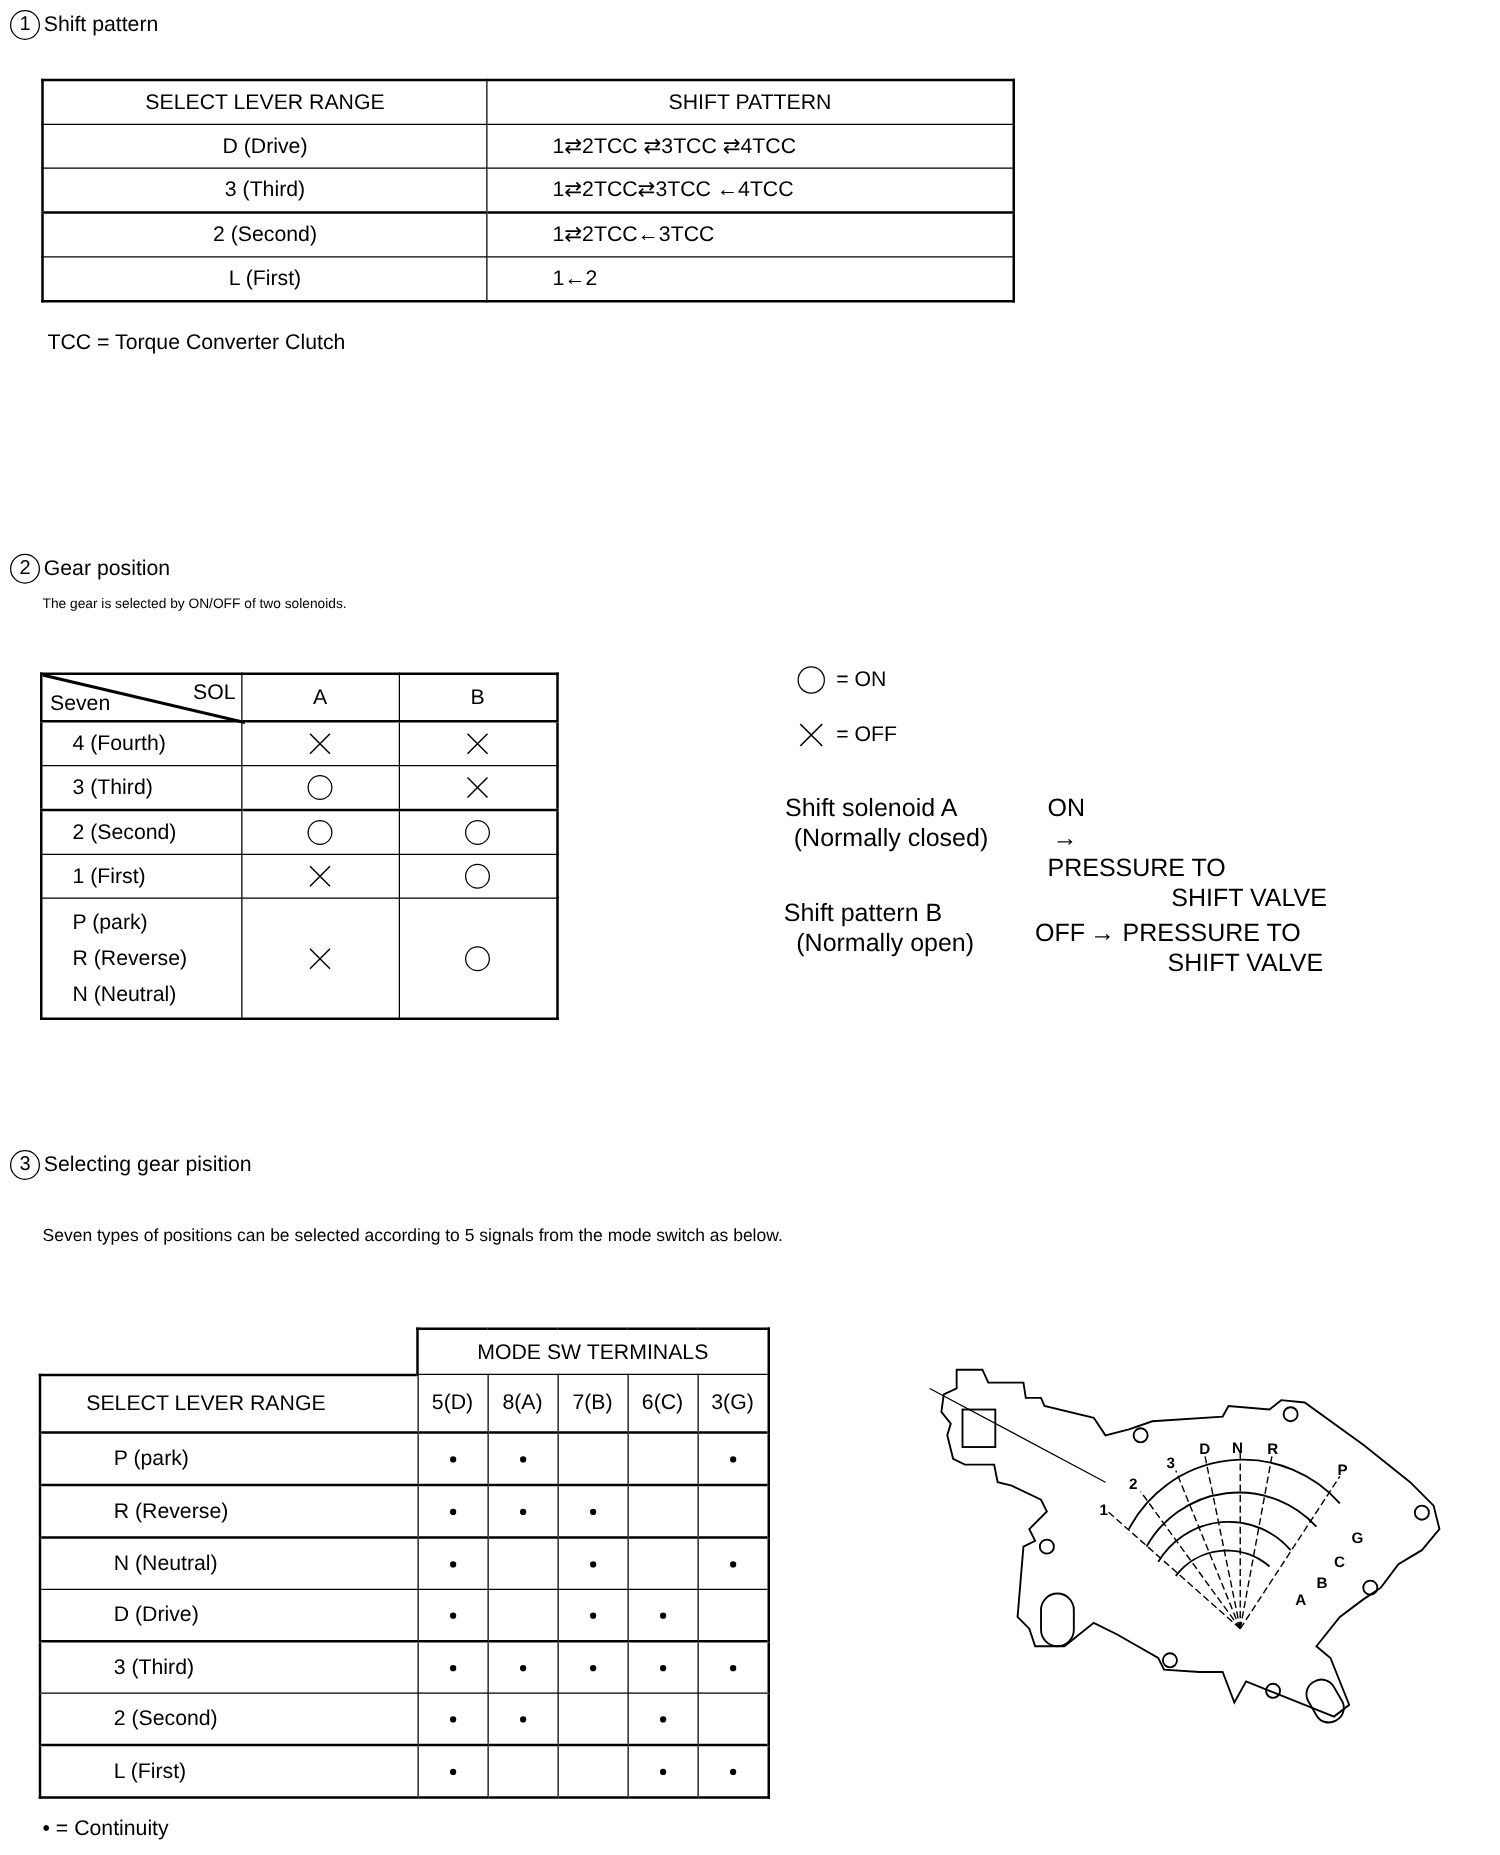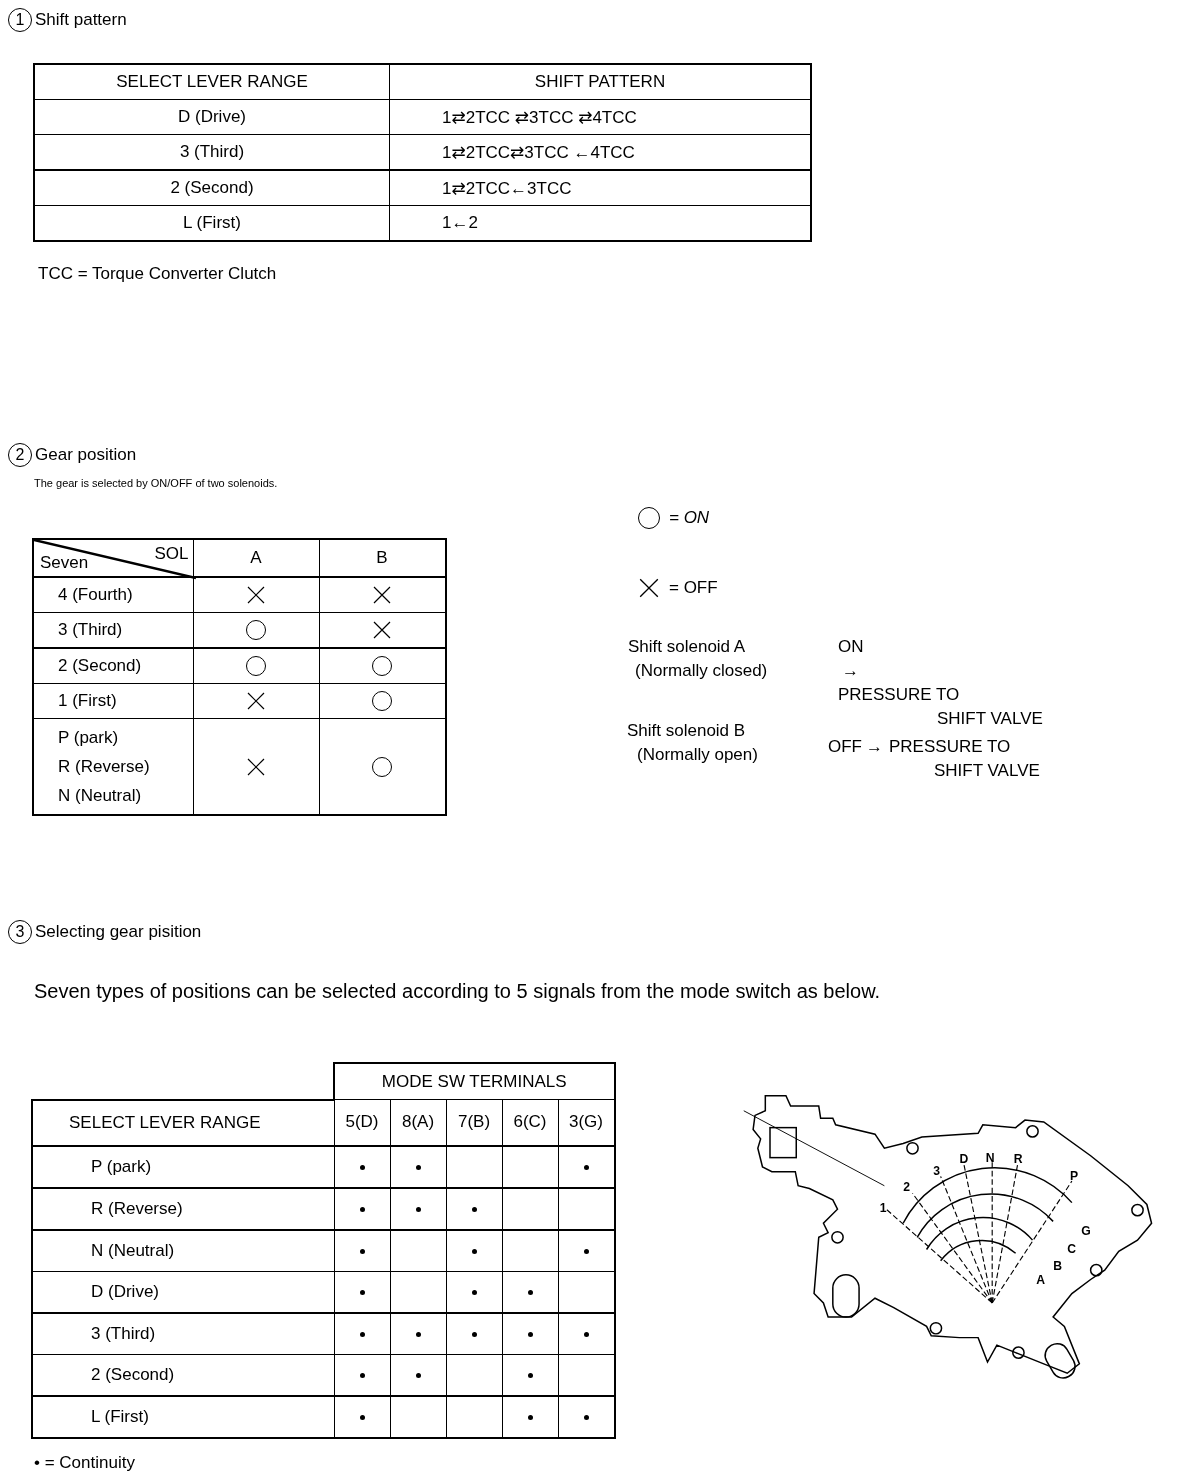--- a/index.html
+++ b/index.html
@@ -39,21 +39,21 @@
   .sym-x { display: inline-block; width: 20px; height: 20px; vertical-align: middle; }
 
   .t3 { border-collapse: collapse; }
   .t3 td { height: 40px; font-size: 17px; text-align: center; border: 1px solid #000; }
   .t3 td.range { width: 302px; text-align: left; padding-left: 58px; box-sizing: border-box; }
   .t3 td.term { width: 55px; margin-left: 32px; }
   .t3 tr.thick-top td { border-top: 2px solid #000; }
   .dot { display: inline-block; width: 5px; height: 5px; background: #000; border-radius: 50%; vertical-align: middle; }
 
   .legend-row { display: flex; align-items: center; font-size: 17px; }
-  .sol-desc { font-size: 17px; line-height: 24px; }
+  .sol-desc { font-size: 20px; line-height: 24px; }
 </style>
 </head>
 <body>
 
 <div class="abs sec-head" style="left:8px; top:8px;">
   <span class="num-circle">1</span>
   <span>Shift pattern</span>
 </div>
 
 <table class="abs t1" style="left:33px; top:63px;">
@@ -139,21 +139,21 @@
       </div>
     </td>
     <td class="sol"><svg class="sym-x" viewBox="0 0 20 20">
             <path d="M2 2L18 18M18 2L2 18" stroke="#000" stroke-width="1.2"></path>
           </svg></td>
     <td class="sol"><span class="sym-o"></span></td>
   </tr>
 </tbody>
   </table>
 
-<div class="abs legend-row" style="left:638px; top:507px;font-style:italic;">
+<div class="abs legend-row" style="left:638px; top:533px;">
   <span class="sym-o" style="width:22px;height:22px;margin-right:9px;"></span>
   <span>= ON</span>
 </div>
 <div class="abs legend-row" style="left:638px; top:577px;">
   <svg class="sym-x" viewBox="0 0 20 20" style="width:22px;height:22px;margin-right:9px;">
       <path d="M2 2L18 18M18 2L2 18" stroke="#000" stroke-width="1.2"></path>
     </svg>
   <span>= OFF</span>
 </div>
 
@@ -164,37 +164,37 @@
 <div class="abs sol-desc" style="left:838px; top:635px;">
   <div style="display:flex;flex-direction:column;">
     <span>ON</span>
     <span style="margin:0 6px 0 4px;">→</span>
     <span>PRESSURE TO</span>
   </div>
   <div style="padding-left:99px;">SHIFT VALVE</div>
 </div>
 
 <div class="abs sol-desc" style="left:627px; top:719px;">
-  <div>Shift solenoid B</div>
+  <div>Shift pattern B</div>
   <div style="padding-left:10px;">(Normally open)</div>
 </div>
 <div class="abs sol-desc" style="left:828px; top:719px;">
   <div style="display:flex;margin-top:16px;">
     <span>OFF</span>
     <span style="margin:0 6px 0 4px;">→</span>
     <span>PRESSURE TO</span>
   </div>
   <div style="padding-left:106px;">SHIFT VALVE</div>
 </div>
 
 <div class="abs sec-head" style="left:8px; top:920px;">
   <span class="num-circle">3</span>
   <span>Selecting gear pisition</span>
 </div>
-<div class="abs" style="left:34px; top:980px; font-size:20px;">Seven types of positions can be selected according to 5 signals from the mode switch as below.</div>
+<div class="abs" style="left:34px; top:980px; font-size:14px;">Seven types of positions can be selected according to 5 signals from the mode switch as below.</div>
 
 <table class="abs t3" style="left:31px; top:1062px;">
   <tbody>
       <tr>
     <td style="border:none; height:35px;"></td>
     <td colspan="5" style="height:35px; border:2.5px solid #000; border-bottom:1px solid #000;">MODE SW TERMINALS</td>
   </tr>
   <tr>
     <td class="range" style="border-left:2.5px solid #000; border-top:2.5px solid #000; padding-left:36px; height:46px;">SELECT LEVER RANGE</td>
     <td class="term">5(D)</td>

